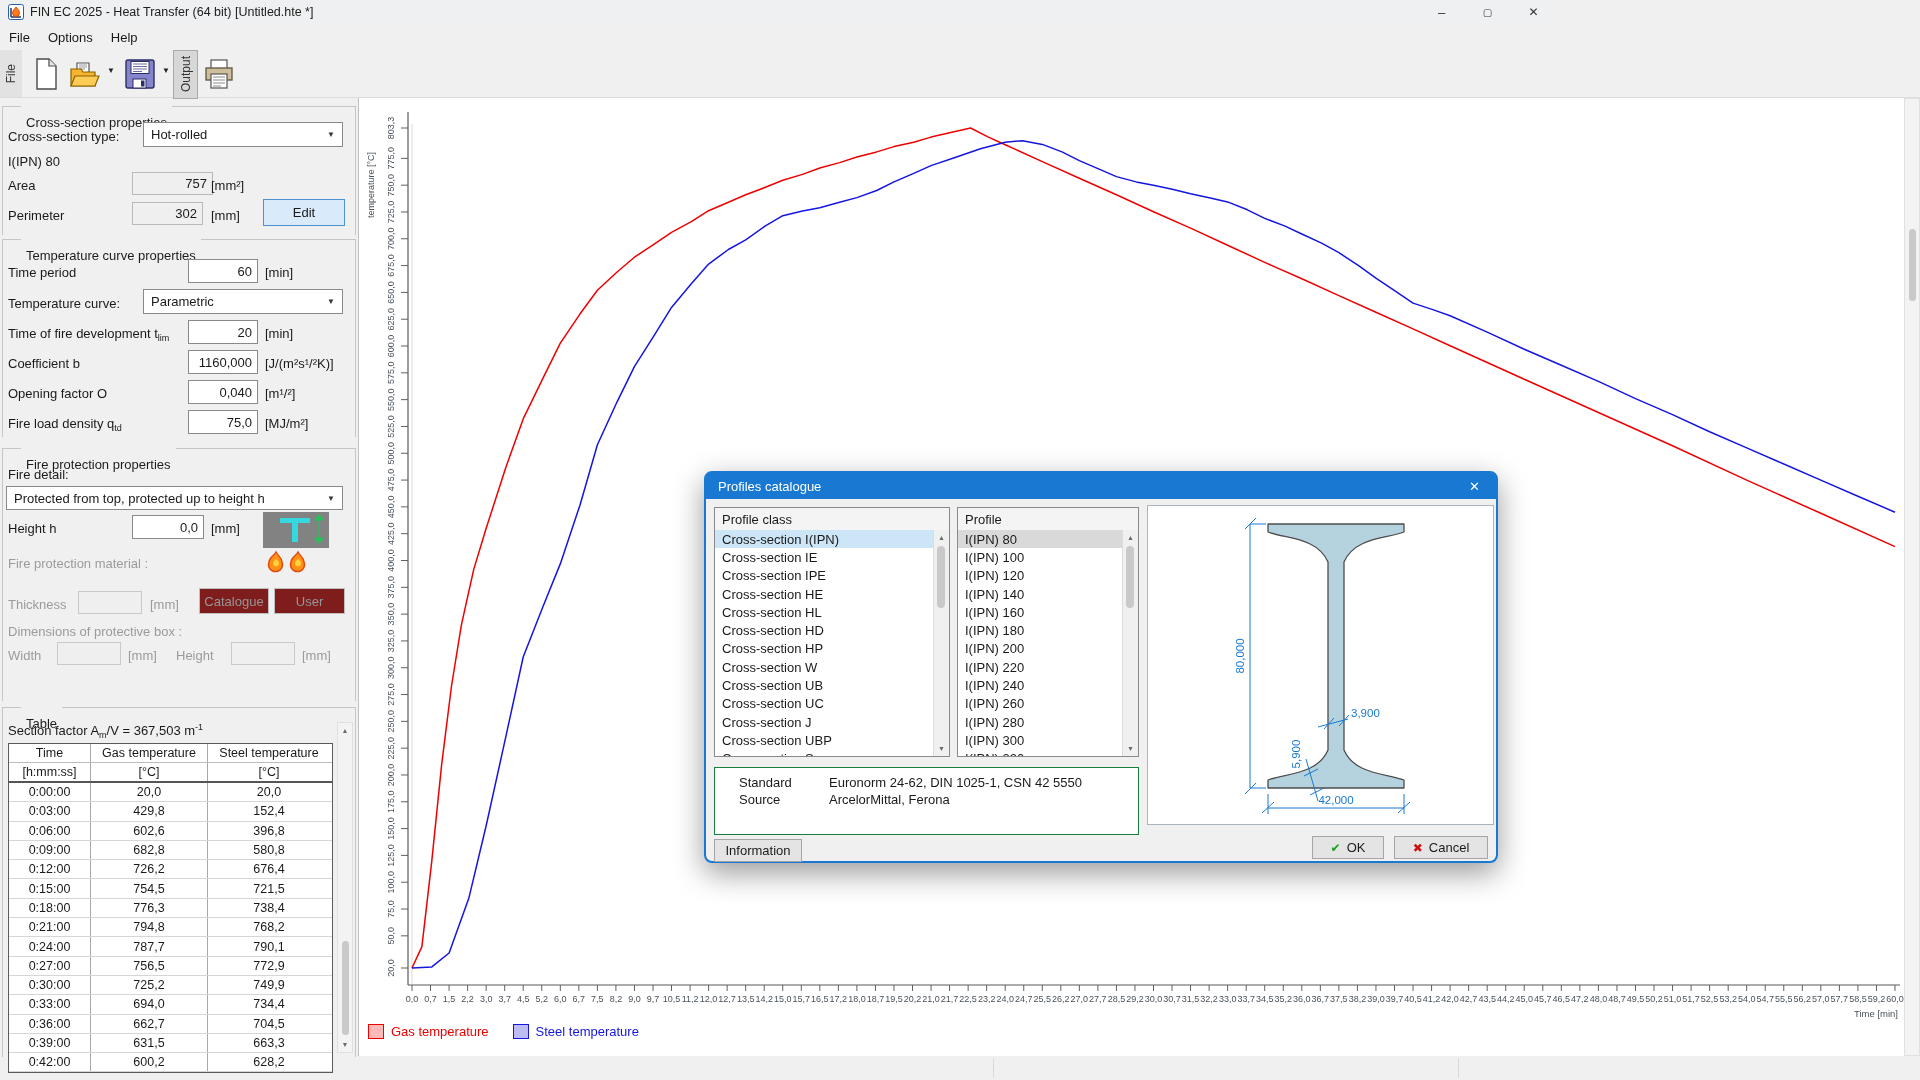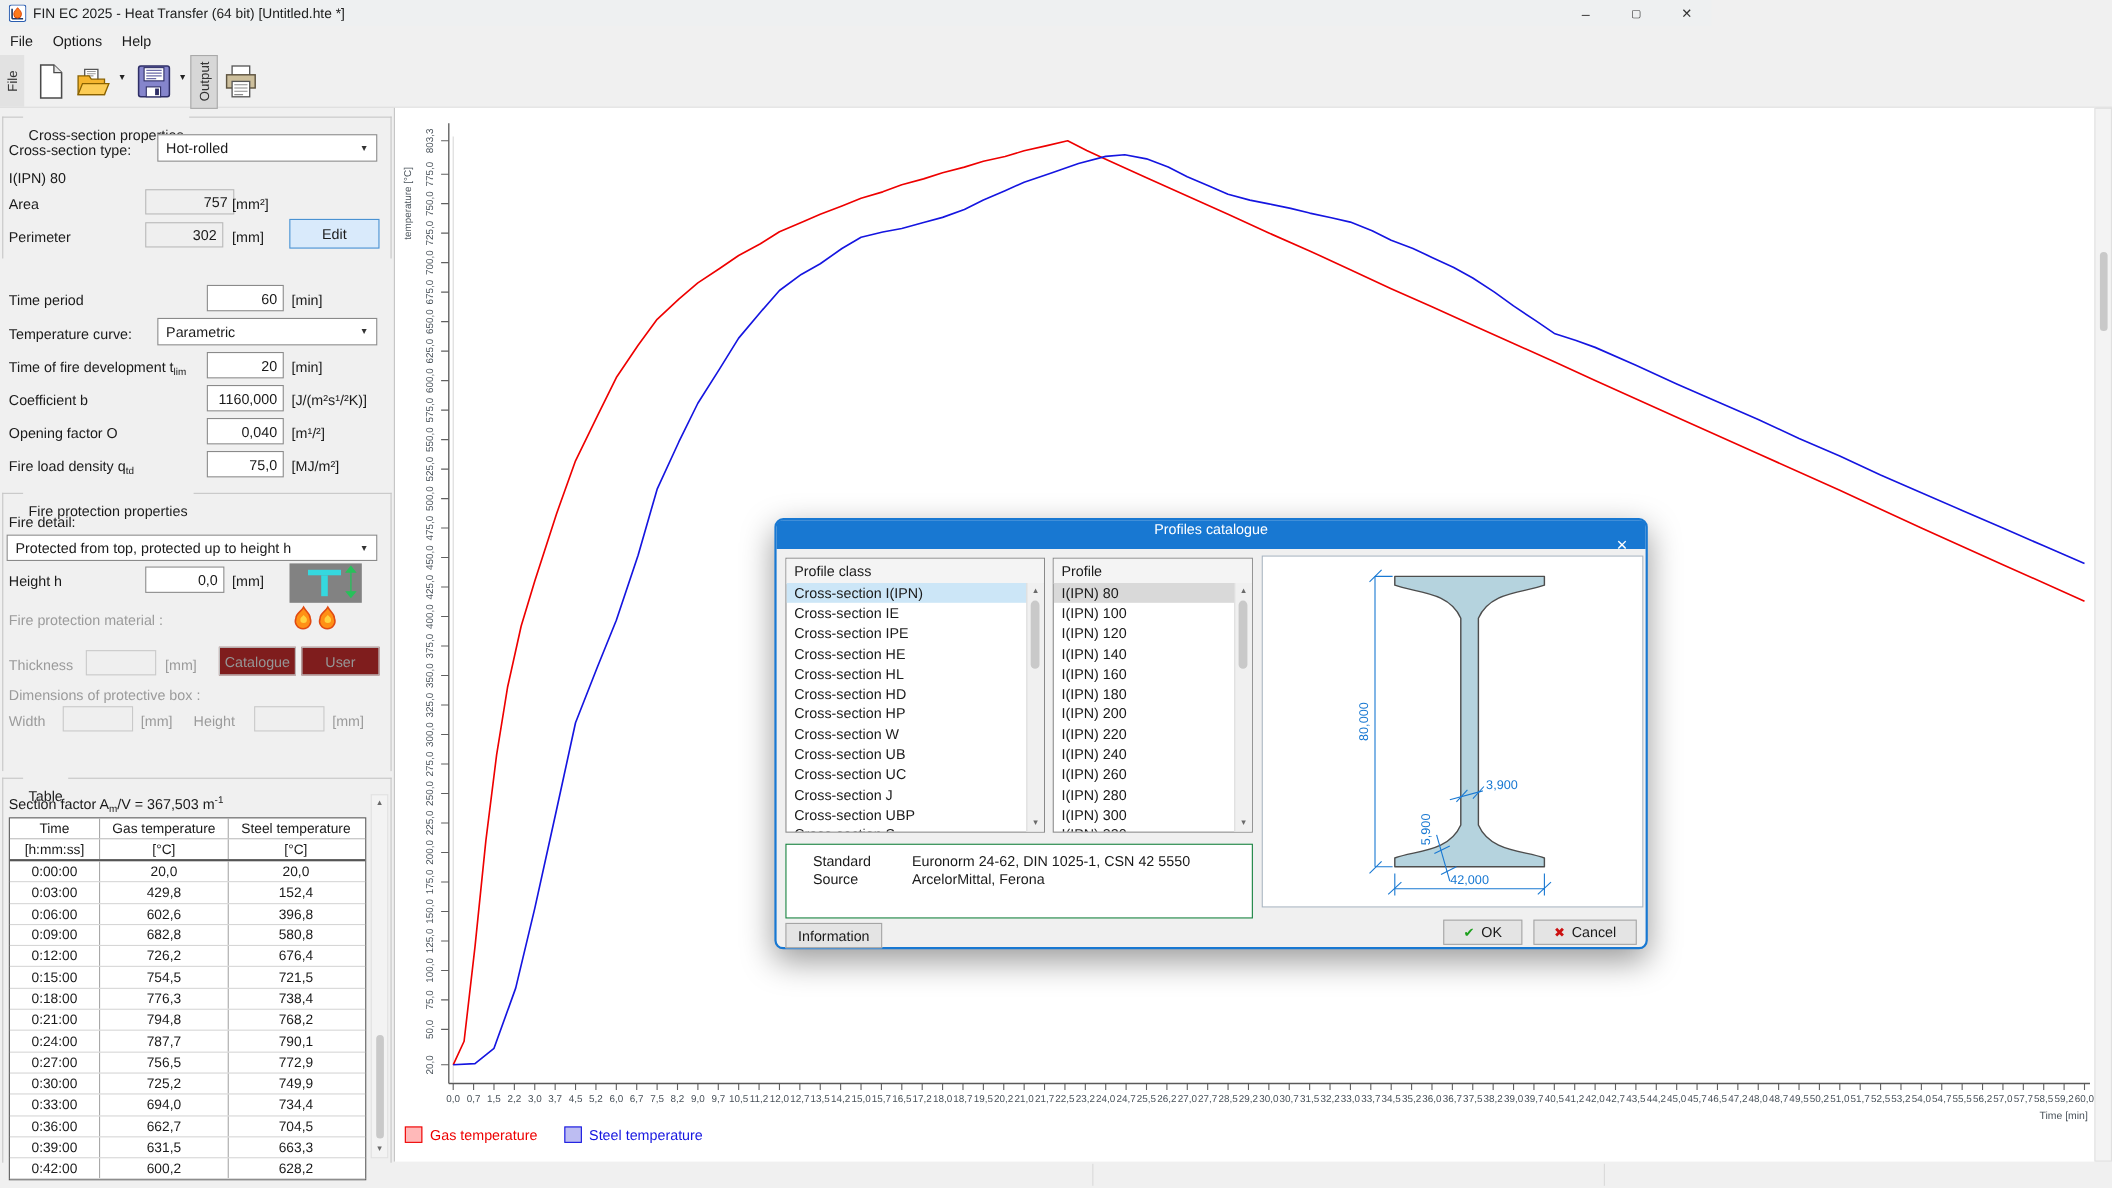--- a/index.html
+++ b/index.html
@@ -45,21 +45,21 @@
   
   .sbar{position:absolute;background:#f3f3f3;border:1px solid #e0e0e0;box-sizing:border-box;}
   .sarrow{position:absolute;left:0;width:100%;text-align:center;font-size:7px;color:#6a6a6a;}
   .sthumb{position:absolute;left:4px;width:7px;border-radius:4px;background:#c9c9c9;}
   
   .chartbg{position:absolute;left:358px;top:98px;width:1546px;height:958px;background:#fff;border-left:1px solid #c0c0c0;}
   .legendrow{position:absolute;left:368px;top:1024px;display:flex;align-items:center;font-size:13px;}
   .lgbox{width:16px;height:15px;box-sizing:border-box;margin-right:7px;}
   
   .dialog{position:absolute;left:704px;top:471px;width:794px;height:392px;background:#f0f0f0;border:2px solid #1878d2;border-radius:8px;box-shadow:0 10px 30px rgba(0,0,0,.4);box-sizing:border-box;}
-  .dtitle{height:26px;background:#1878d2;border-radius:5px 5px 0 0;color:#fff;font-size:13px;display:flex;align-items:center;padding:0 12px;flex-direction:column;}
+  .dtitle{height:26px;background:#1878d2;border-radius:5px 5px 0 0;color:#fff;font-size:13px;display:flex;align-items:center;padding:0 12px;}
   .dclose{margin-left:auto;font-size:13px;color:#fff;padding:0 4px;}
   .listbox{position:absolute;background:#fff;border:1px solid #8a8a8a;box-sizing:border-box;}
   .lhead{height:22px;background:#f4f4f4;border-bottom:1px solid #d4d4d4;display:flex;align-items:center;padding:0 7px;font-size:13px;}
   .litems{position:absolute;left:0;top:22px;right:15px;bottom:0;overflow:hidden;}
   .litem{height:18.3px;display:flex;align-items:center;padding:0 7px;font-size:13px;white-space:nowrap;}
   .litem.selb{background:#cce6f7;}
   .litem.selg{background:#d9d9d9;}
   .lscroll{position:absolute;top:22px;right:0;bottom:0;width:15px;background:#f0f0f0;border-left:1px solid #dcdcdc;}
   .infobox{position:absolute;background:#fff;border:1px solid #15803d;font-size:13px;box-sizing:border-box;padding:6px 24px;}
   .irow{display:flex;line-height:17px;}
@@ -156,20 +156,23 @@
   <span class="lbl" style="left:211px;top:178px;">[mm²]</span>
   <span class="lbl" style="left:8px;top:208px;">Perimeter</span>
   <div class="field ro" style="left:132px;top:202px;width:71px;height:23px;">
       <span>302</span>
     </div>
   <span class="lbl" style="left:211px;top:208px;">[mm]</span>
   <div class="btn primary" style="left:263px;top:199px;width:82px;height:27px;">
       <span>Edit</span>
     </div>
 
+  <div class="fieldset" style="left:2px;top:239px;width:352px;height:197px;">
+    <span class="legend">Temperature curve properties</span>
+  </div>
   <span class="lbl" style="left:8px;top:265px;">Time period</span>
   <div class="field" style="left:188px;top:259px;width:70px;height:24px;">
       <span>60</span>
     </div>
   <span class="lbl" style="left:265px;top:265px;">[min]</span>
   <span class="lbl" style="left:8px;top:296px;">Temperature curve:</span>
   <div class="drop" style="left:143px;top:289px;width:200px;height:25px;">
     <span>Parametric</span>
     <span class="arr">▼</span>
   </div>

